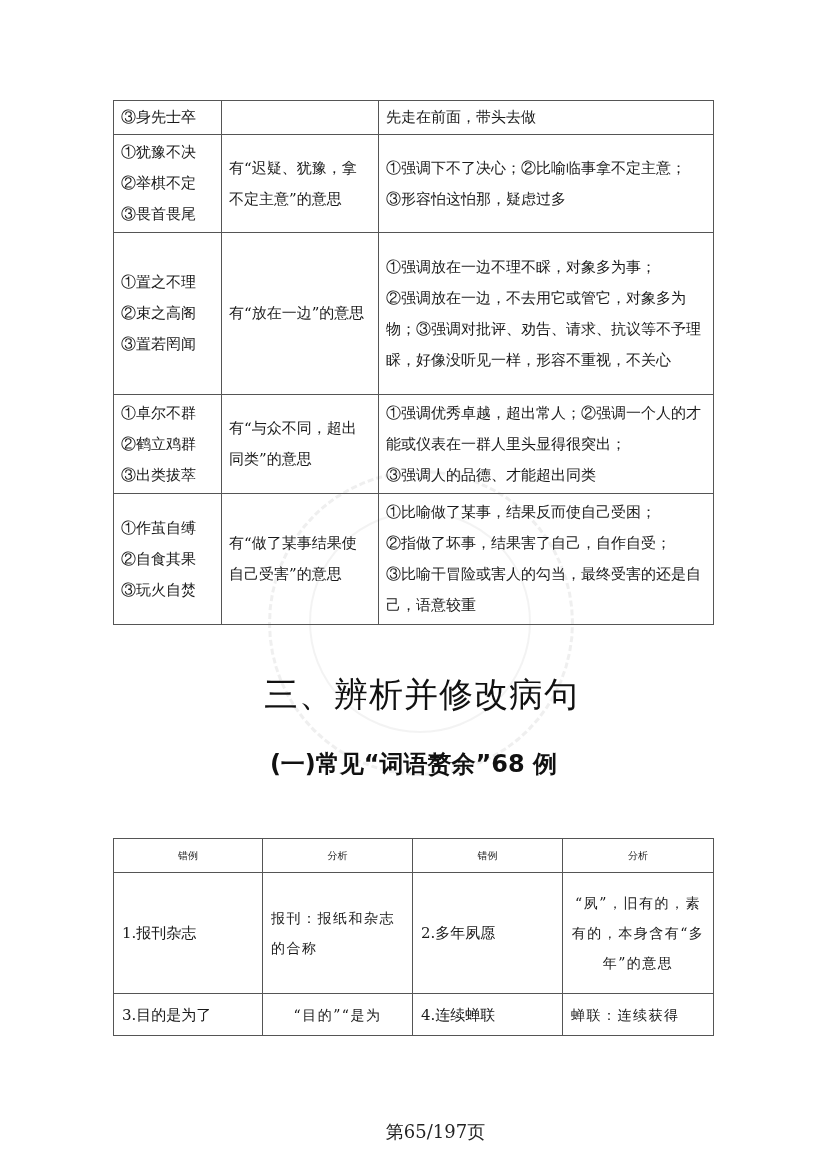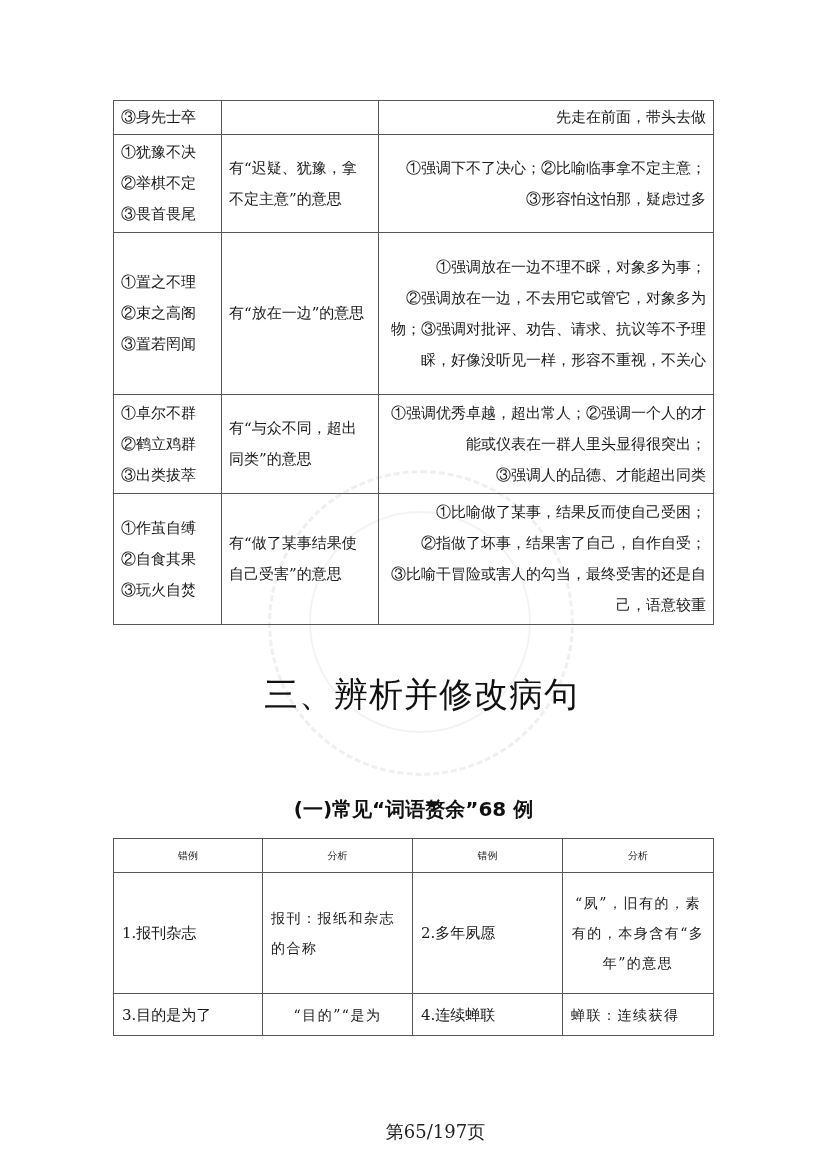--- a/index.html
+++ b/index.html
@@ -15,28 +15,28 @@
                border-radius: 50%; border: 2px solid rgba(190,190,190,0.18); }
 
   table { border-collapse: collapse; position: absolute; table-layout: fixed; }
   td, th { border: 1.3px solid #555; vertical-align: middle; padding: 0; }
 
   
   #t1 { left: 113px; top: 100px; width: 600px; font-size: 15px; }
   #t1 td { line-height: 31px; padding: 1px 7px; }
   #t1 td.c1 { width: 93px; }
   #t1 td.c2 { width: 142px; }
-  #t1 td.c3 { width: 320px; text-align: right; }
+  #t1 td.c3 { width: 320px; }
 
   
   .h1 { position: absolute; left: 0; width: 827px; top: 672px; text-align: center;
         font-size: 34px; font-family: "DejaVu Sans", sans-serif; font-weight: 500;
         letter-spacing: 1px; color: #111; margin-left: 8px; }
-  .h2 { position: absolute; left: 0; width: 827px; top: 796px; text-align: center;
-        font-size: 20px; font-family: "DejaVu Sans", sans-serif; font-weight: bold; color: #111; }
+  .h2 { position: absolute; left: 0; width: 827px; top: 748px; text-align: center;
+        font-size: 24px; font-family: "DejaVu Sans", sans-serif; font-weight: bold; color: #111; }
 
   
   #t2 { left: 113px; top: 838px; width: 600px; font-size: 15px; }
   #t2 th { height: 33px; font-family: "DejaVu Sans", sans-serif; font-weight: normal;
            font-size: 10px; text-align: center; }
   #t2 td { padding: 0 8px; line-height: 30px; }
   #t2 td.ana { font-family: "DejaVu Serif", serif; font-size: 14px; letter-spacing: 1.5px; }
   #t2 tr.r1 td { height: 120px; }
   #t2 tr.r2 td { height: 41px; }
   .center { text-align: center; border-radius: 20px; }

